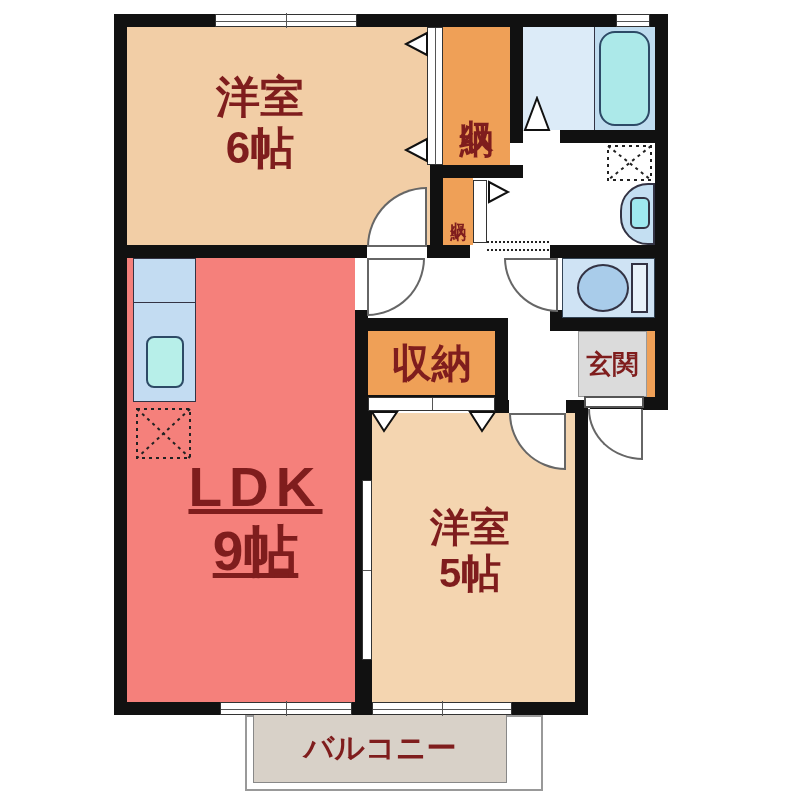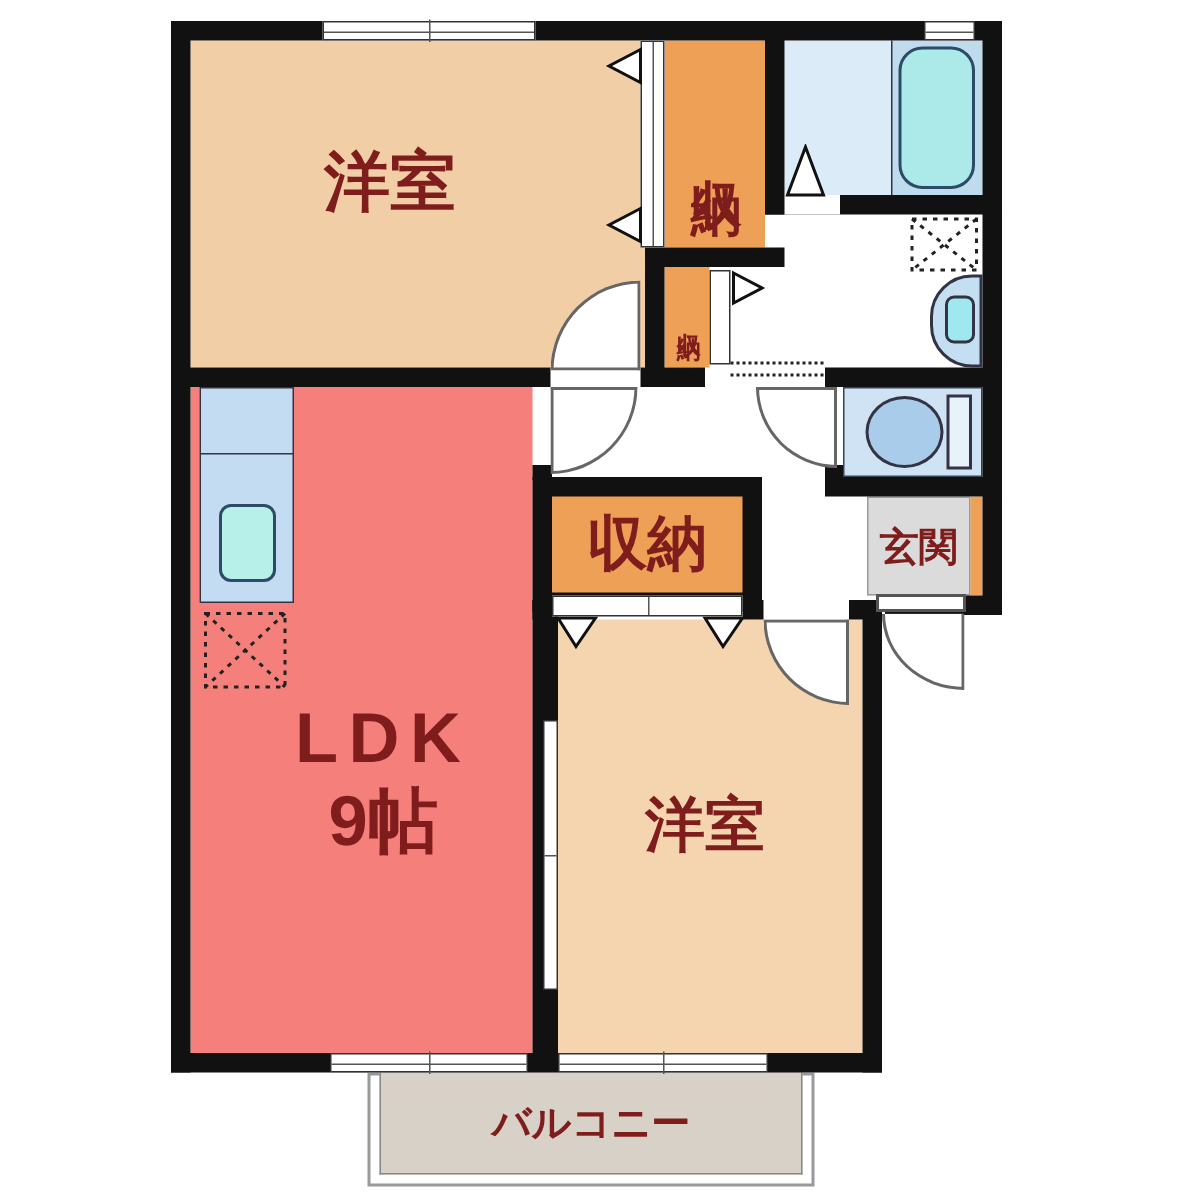--- a/index.html
+++ b/index.html
@@ -30,21 +30,21 @@
   <div class="abs" style="left:523px;top:27px;width:71px;height:103px;background:#DCEBF8;"></div>
   <div class="abs" style="left:594px;top:27px;width:61px;height:103px;background:#BFDCEF;border-left:1px solid #334;"></div>
   <div class="abs" style="left:443px;top:178px;width:30px;height:67px;background:#EFA057;"></div>
   <div class="abs" style="left:127px;top:258px;width:228px;height:444px;background:#F5807B;"></div>
   <div class="abs" style="left:372px;top:413px;width:203px;height:289px;background:#F4D5B0;"></div>
   <div class="abs" style="left:562px;top:258px;width:93px;height:60px;background:#CFE3F4;border:1px solid #345;"></div>
   <div class="abs" style="left:578px;top:331px;width:69px;height:66px;background:#DBDBDB;border:1px solid #999;"></div>
   <div class="abs" style="left:647px;top:331px;width:8px;height:66px;background:#EFA057;"></div>
 
   <div class="abs" style="left:245px;top:715px;width:298px;height:76px;background:#fff;border:2px solid #999;"></div>
-  <div class="abs lbl" style="left:253px;top:715px;width:282px;height:68px;background:#D8D1C8;border:1px solid #888;border-top:none;font-size:26px;">
+  <div class="abs lbl" style="left:253px;top:715px;width:254px;height:68px;background:#D8D1C8;border:1px solid #888;border-top:none;font-size:30px;">
     <span>バルコニー</span>
   </div>
 
   <div class="abs wall" style="left:114px;top:14px;width:554px;height:13px;"></div>
   <div class="abs wall" style="left:114px;top:14px;width:13px;height:701px;"></div>
   <div class="abs wall" style="left:655px;top:14px;width:13px;height:396px;"></div>
   <div class="abs wall" style="left:114px;top:702px;width:474px;height:13px;"></div>
   <div class="abs wall" style="left:114px;top:245px;width:356px;height:13px;"></div>
   <div class="abs wall" style="left:550px;top:245px;width:118px;height:13px;"></div>
   <div class="abs wall" style="left:430px;top:165px;width:13px;height:93px;"></div>
@@ -143,36 +143,38 @@
   </svg>
 
   <div class="abs" style="left:620px;top:183px;width:35px;height:62px;background:#C4DFF2;border:2px solid #334;border-radius:28px 0 0 28px;"></div>
   <div class="abs" style="left:630px;top:197px;width:20px;height:32px;background:#9FE8EF;border:2px solid #334;border-radius:6px;"></div>
 
   <div class="abs" style="left:577px;top:264px;width:52px;height:48px;background:#A9CCEA;border:2px solid #334;border-radius:50%;"></div>
   <div class="abs" style="left:631px;top:263px;width:17px;height:50px;background:#E8F2FA;border:2px solid #334;"></div>
 
   <div class="abs lbl" style="left:150px;top:55px;width:220px;height:135px;font-size:44px;flex-direction:column;">
     <span>洋室</span>
+    <span>6帖</span>
   </div>
 
   <div class="abs lbl vert" style="left:443px;top:42px;width:67px;height:112px;font-size:34px;">
     <span>収納</span>
   </div>
 
   <div class="abs lbl vert" style="left:443px;top:184px;width:30px;height:56px;font-size:16px;letter-spacing:3px;">
     <span>収納</span>
   </div>
 
-  <div class="abs lbl" style="left:148px;top:452px;width:215px;height:135px;font-size:47px;flex-direction:column;">
+  <div class="abs lbl" style="left:148px;top:452px;width:215px;height:135px;font-size:55px;flex-direction:column;text-decoration:underline;">
     <span style="letter-spacing:7px;">LDK</span>
     <span style="letter-spacing:0;text-align:center;">9帖</span>
   </div>
 
   <div class="abs lbl" style="left:385px;top:485px;width:170px;height:130px;font-size:40px;flex-direction:column;">
     <span>洋室</span>
+    <span>5帖</span>
   </div>
 
   <div class="abs lbl" style="left:578px;top:348px;width:69px;height:34px;font-size:26px;">
     <span>玄関</span>
   </div>
 
 </div>
 
 </body></html>

